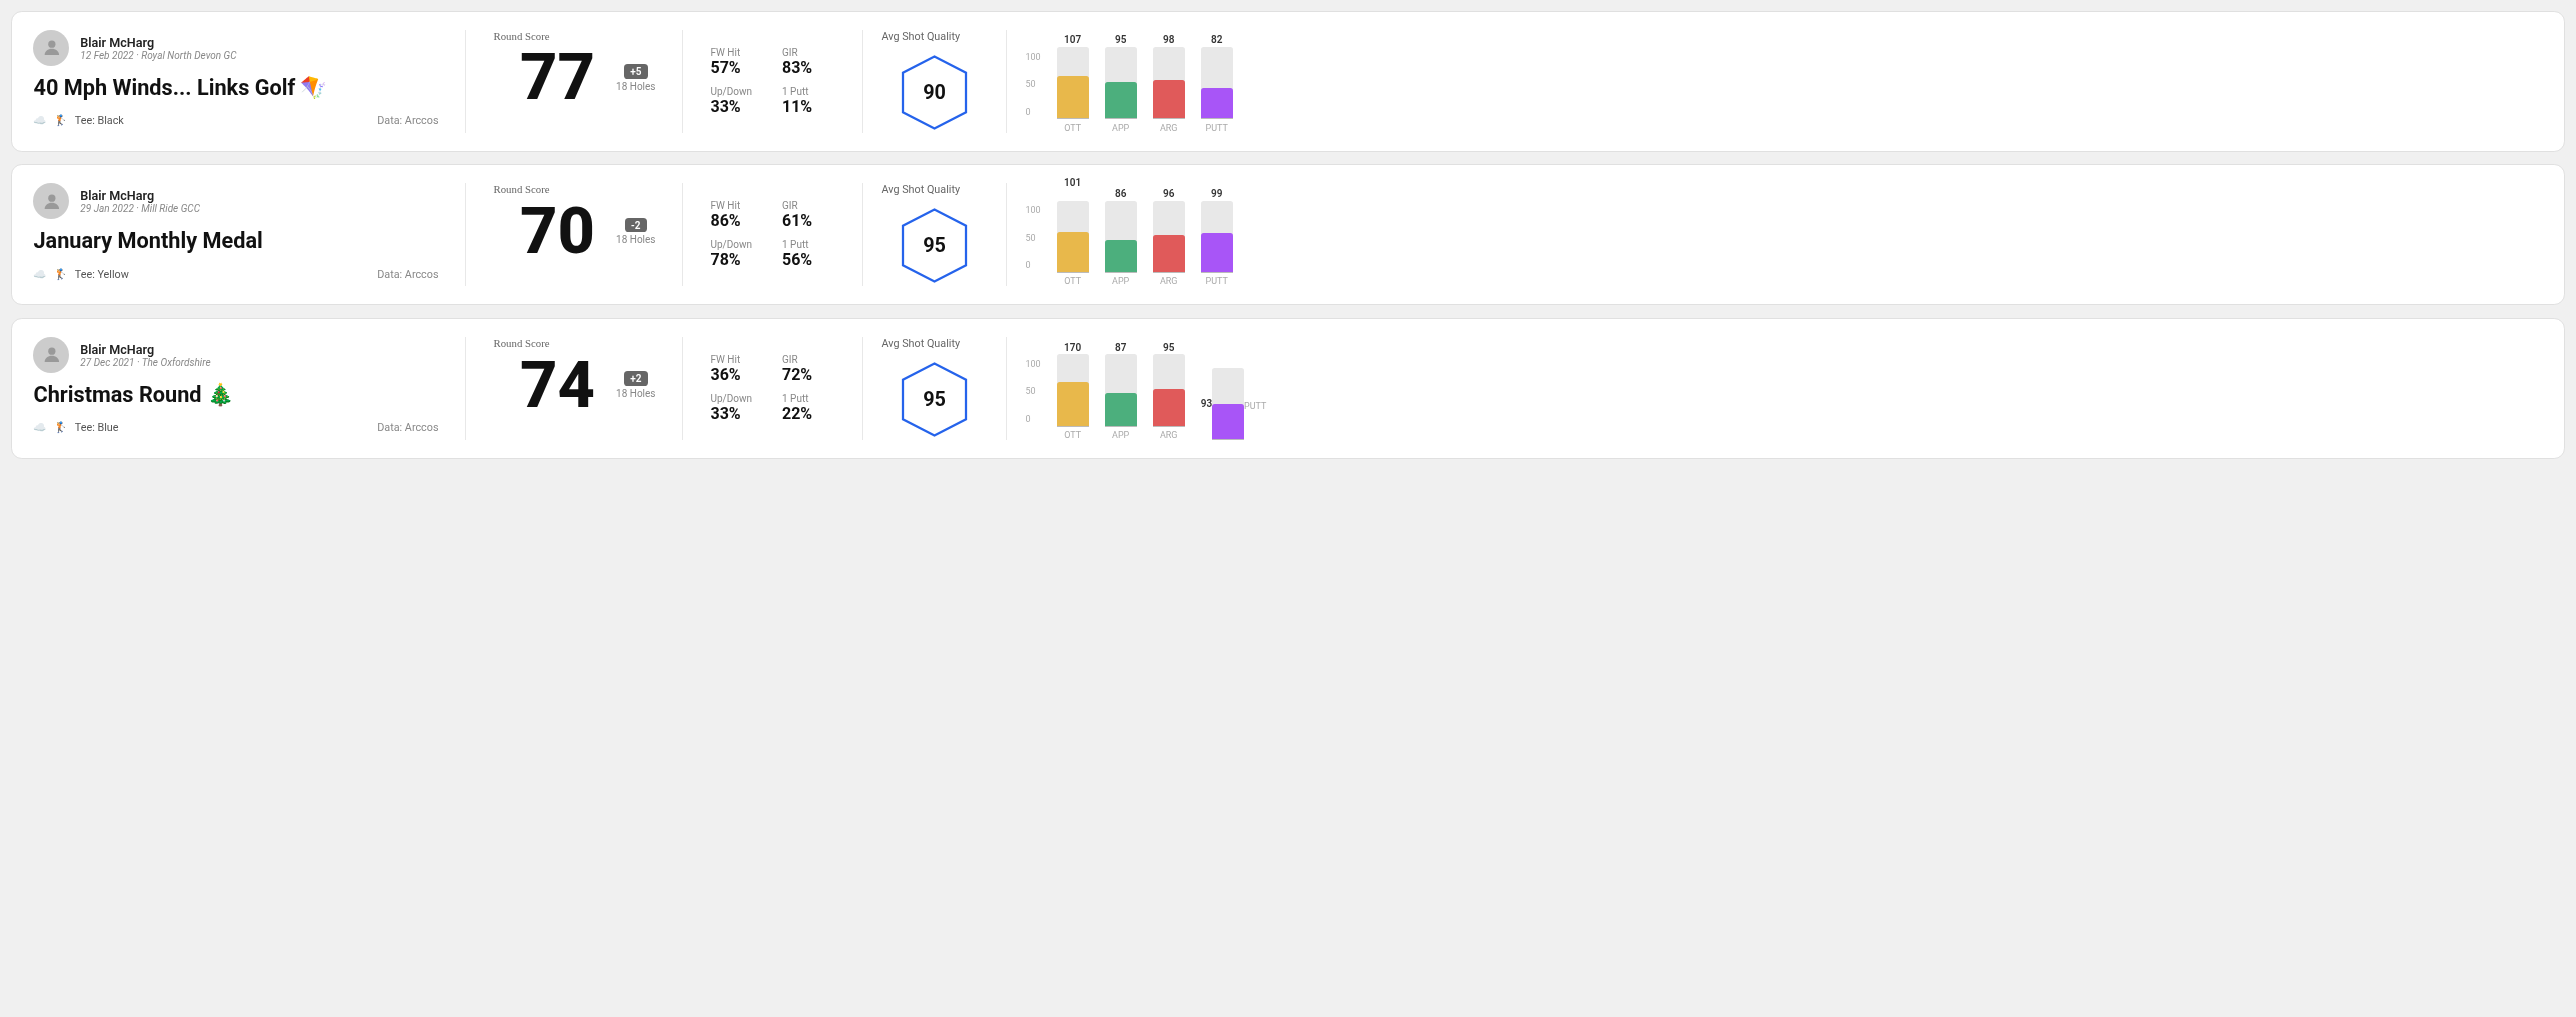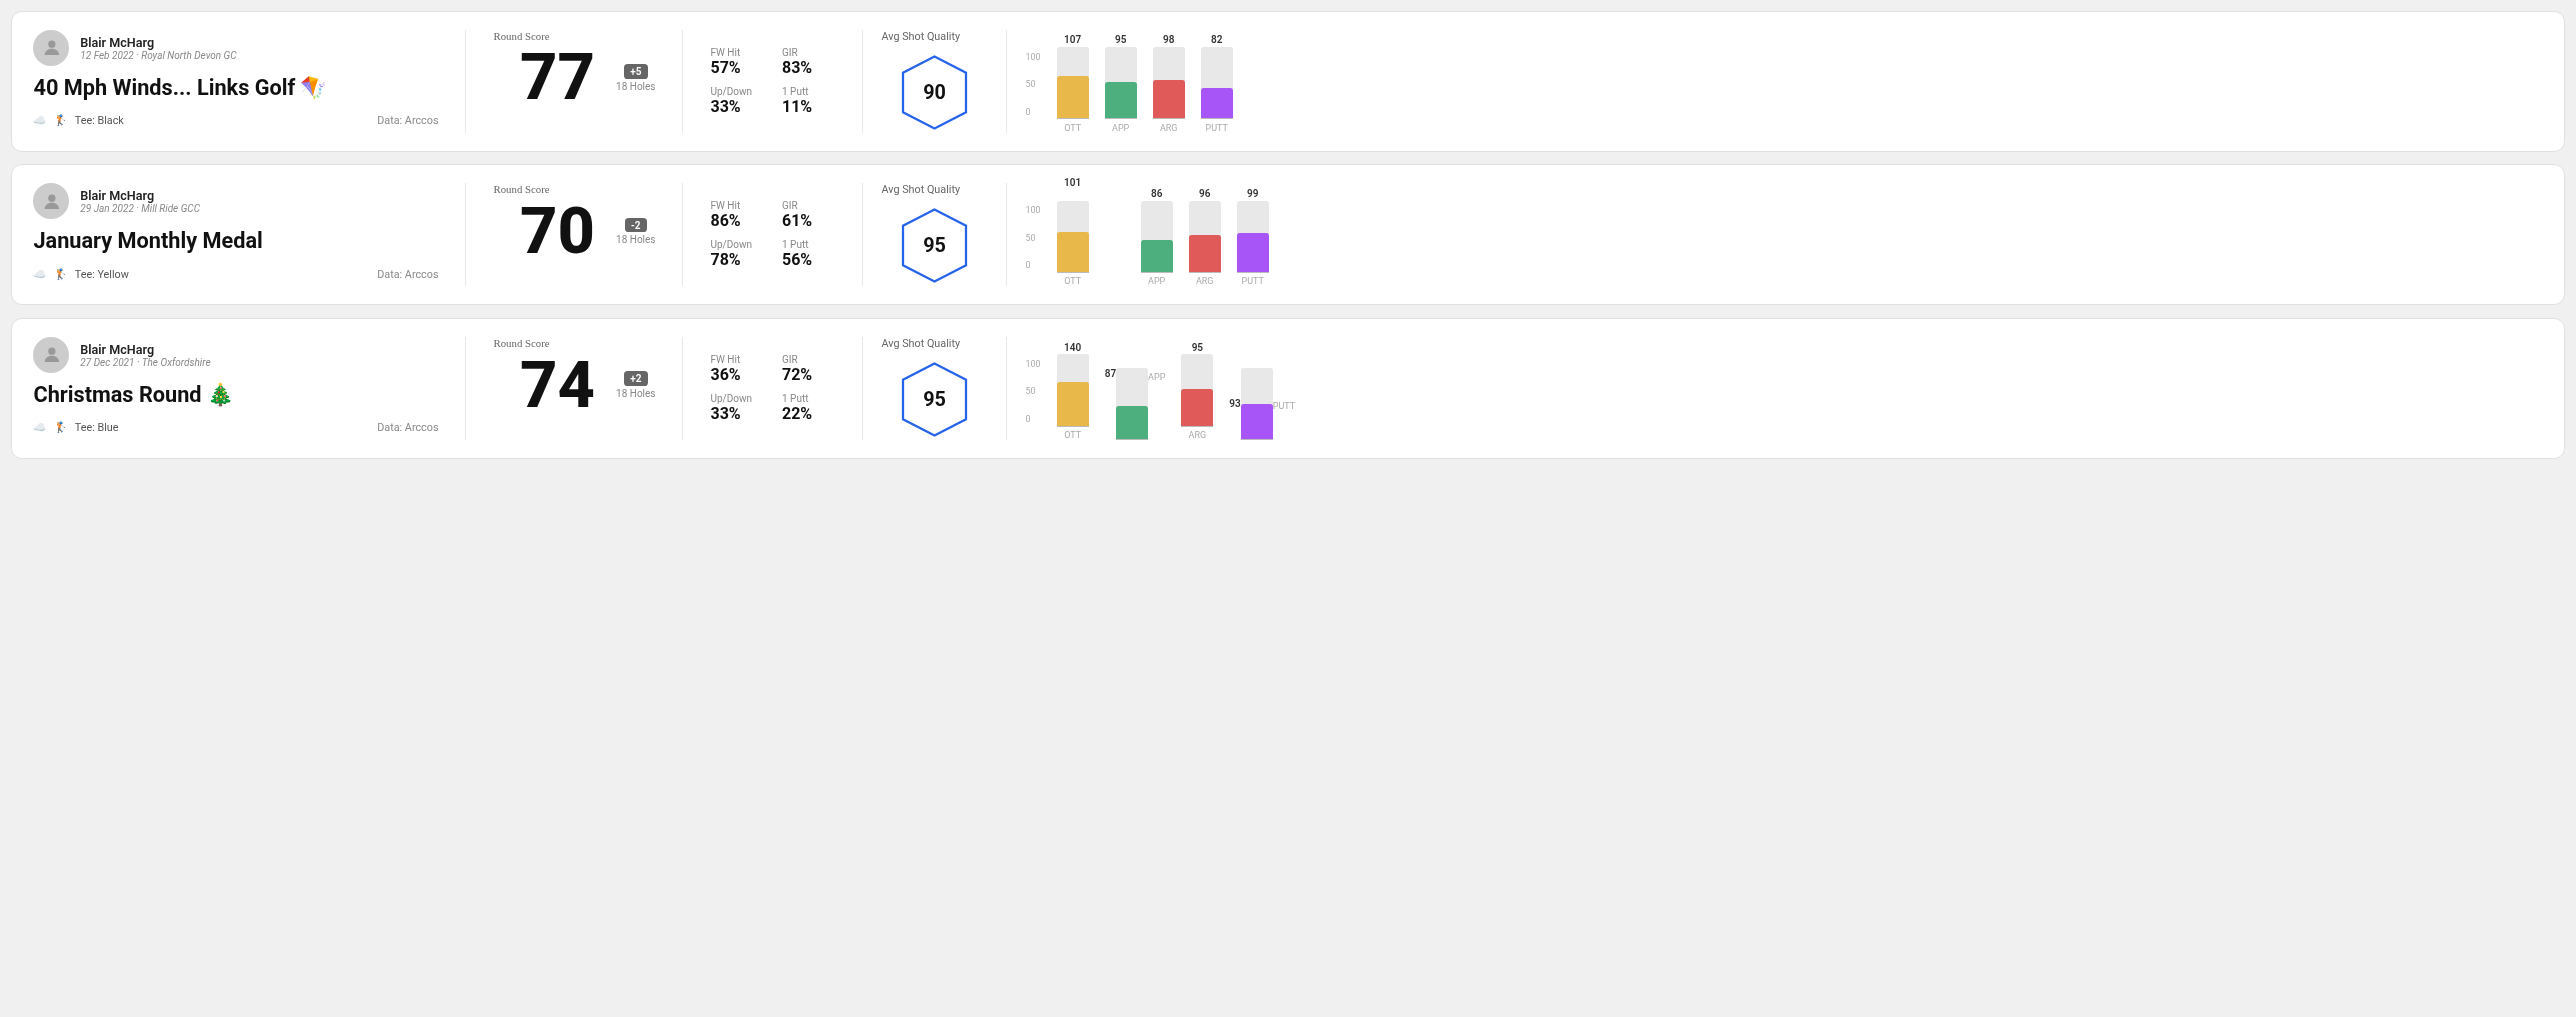--- a/index.html
+++ b/index.html
@@ -365,21 +365,21 @@
   </div>
       <div style="display:flex;flex-direction:column;align-items:center;">
         <span style="font-size:10px;font-weight:600;color:#333;margin-bottom:13px;">101</span>
         <div style="width:32px;height:72px;background:#e8e8e8;border-radius:2.7px;position:relative;">
           <div style="position:absolute;bottom:0;left:0;right:0;height:57%;background:#e8b84b;border-radius:2.7px 2.7px 0 0;"></div>
           <div style="position:absolute;bottom:0;left:0;right:0;height:0.9px;background:#bbb;"></div>
         </div>
         <span style="font-size:9px;color:#aaa;margin-top:3.6px;">OTT</span>
       </div>
 
-      <div style="display:flex;flex-direction:column;align-items:center;margin-left:36px;">
+      <div style="display:flex;flex-direction:column;align-items:center;">
         <span style="font-size:10px;font-weight:600;color:#333;margin-bottom:1.8px;">86</span>
         <div style="width:32px;height:72px;background:#e8e8e8;border-radius:2.7px;position:relative;">
           <div style="position:absolute;bottom:0;left:0;right:0;height:46%;background:#4caf7d;border-radius:2.7px 2.7px 0 0;"></div>
           <div style="position:absolute;bottom:0;left:0;right:0;height:0.9px;background:#bbb;"></div>
         </div>
         <span style="font-size:9px;color:#aaa;margin-top:3.6px;">APP</span>
       </div>
 
       <div style="display:flex;flex-direction:column;align-items:center;">
         <span style="font-size:10px;font-weight:600;color:#333;margin-bottom:1.8px;">96</span>
@@ -470,29 +470,29 @@
     </div>
 
     <div class="chart-section">
       <div style="display:flex;align-items:flex-end;gap:16px;height:99px;padding-bottom:0;">
           <div style="display:flex;flex-direction:column;justify-content:space-between;height:81px;font-size:9px;color:#aaa;padding-bottom:16px;">
     <span>100</span>
             <span>50</span>
             <span>0</span>
   </div>
       <div style="display:flex;flex-direction:column;align-items:center;">
-        <span style="font-size:10px;font-weight:600;color:#333;margin-bottom:1.8px;">140</span>
+        <span style="font-size:10px;font-weight:600;color:#333;margin-bottom:1.8px;">170</span>
         <div style="width:32px;height:72px;background:#e8e8e8;border-radius:2.7px;position:relative;">
           <div style="position:absolute;bottom:0;left:0;right:0;height:62%;background:#e8b84b;border-radius:2.7px 2.7px 0 0;"></div>
           <div style="position:absolute;bottom:0;left:0;right:0;height:0.9px;background:#bbb;"></div>
         </div>
         <span style="font-size:9px;color:#aaa;margin-top:3.6px;">OTT</span>
       </div>
 
-      <div style="display:flex;flex-direction:row;align-items:flex-start;">
+      <div style="display:flex;flex-direction:column;align-items:center;">
         <span style="font-size:10px;font-weight:600;color:#333;margin-bottom:1.8px;">87</span>
         <div style="width:32px;height:72px;background:#e8e8e8;border-radius:2.7px;position:relative;">
           <div style="position:absolute;bottom:0;left:0;right:0;height:47%;background:#4caf7d;border-radius:2.7px 2.7px 0 0;"></div>
           <div style="position:absolute;bottom:0;left:0;right:0;height:0.9px;background:#bbb;"></div>
         </div>
         <span style="font-size:9px;color:#aaa;margin-top:3.6px;">APP</span>
       </div>
 
       <div style="display:flex;flex-direction:column;align-items:center;">
         <span style="font-size:10px;font-weight:600;color:#333;margin-bottom:1.8px;">95</span>

